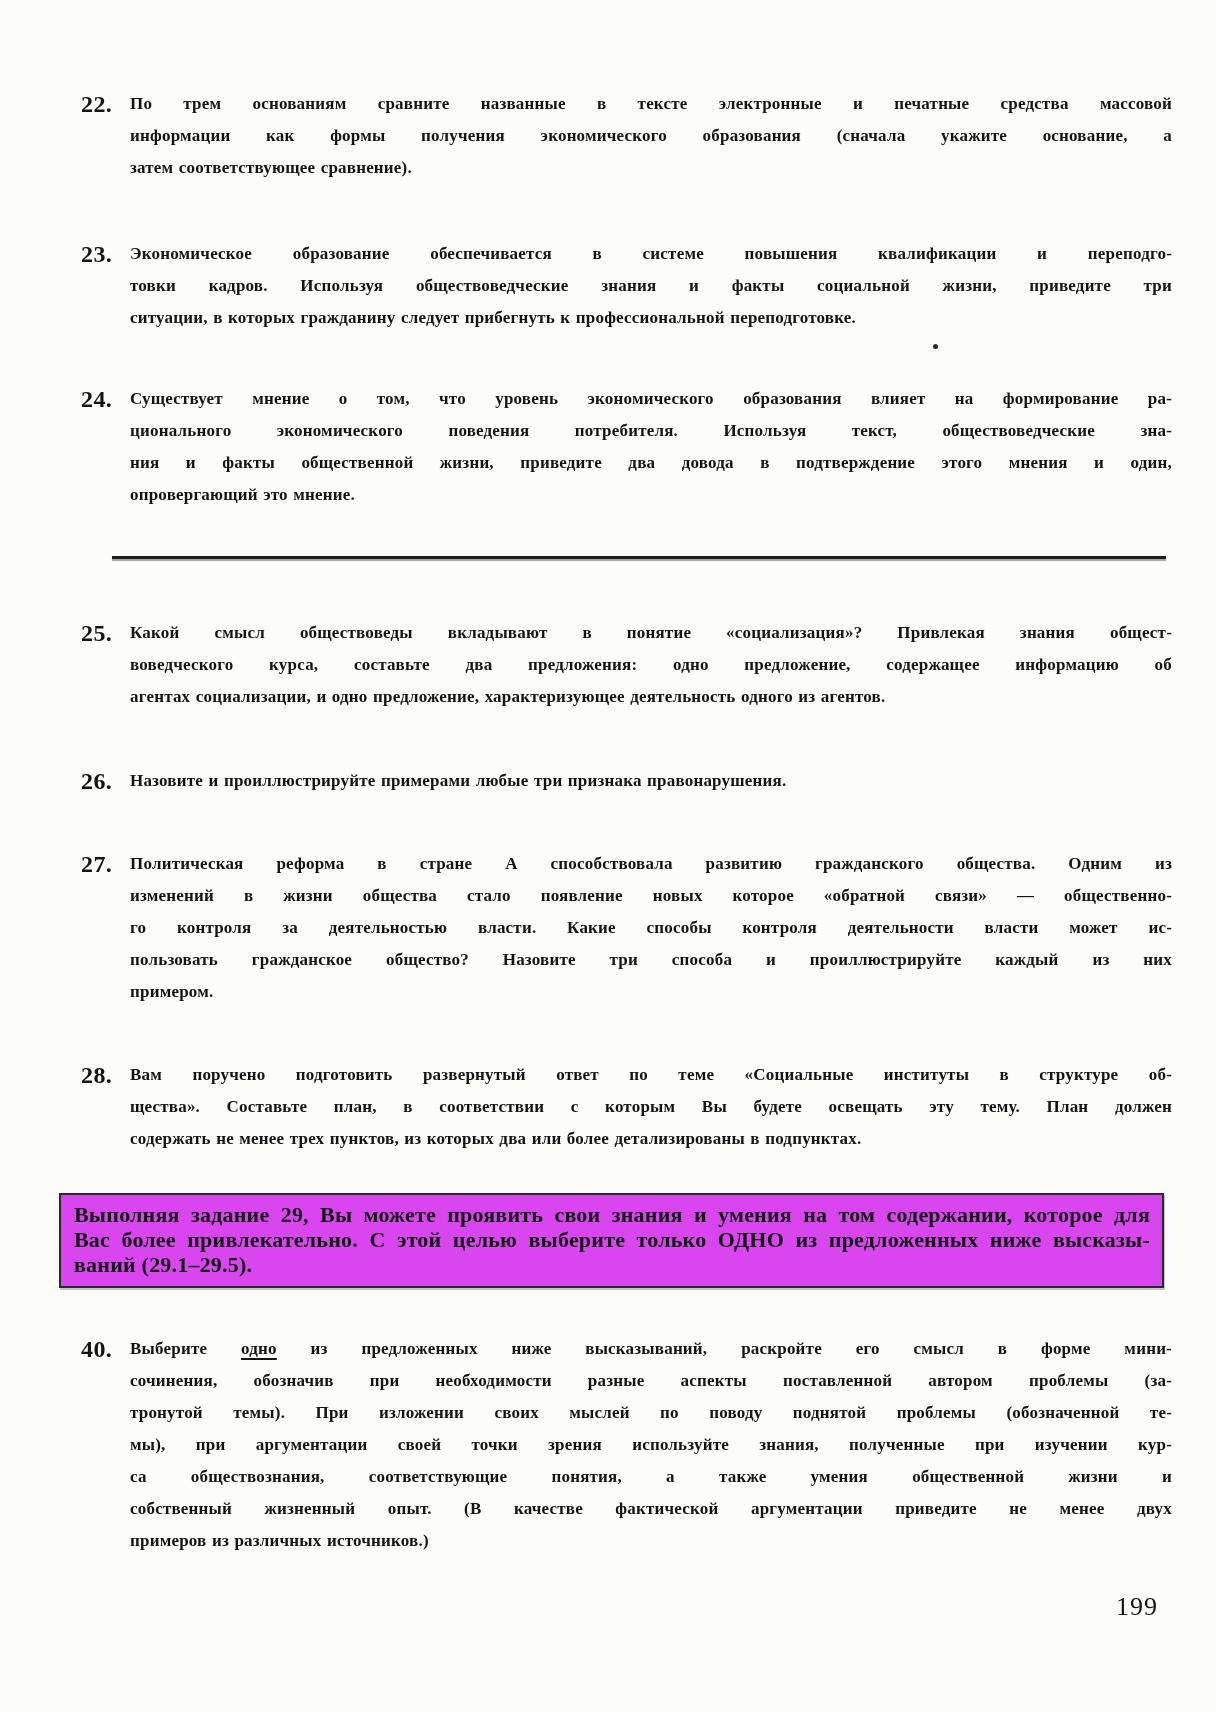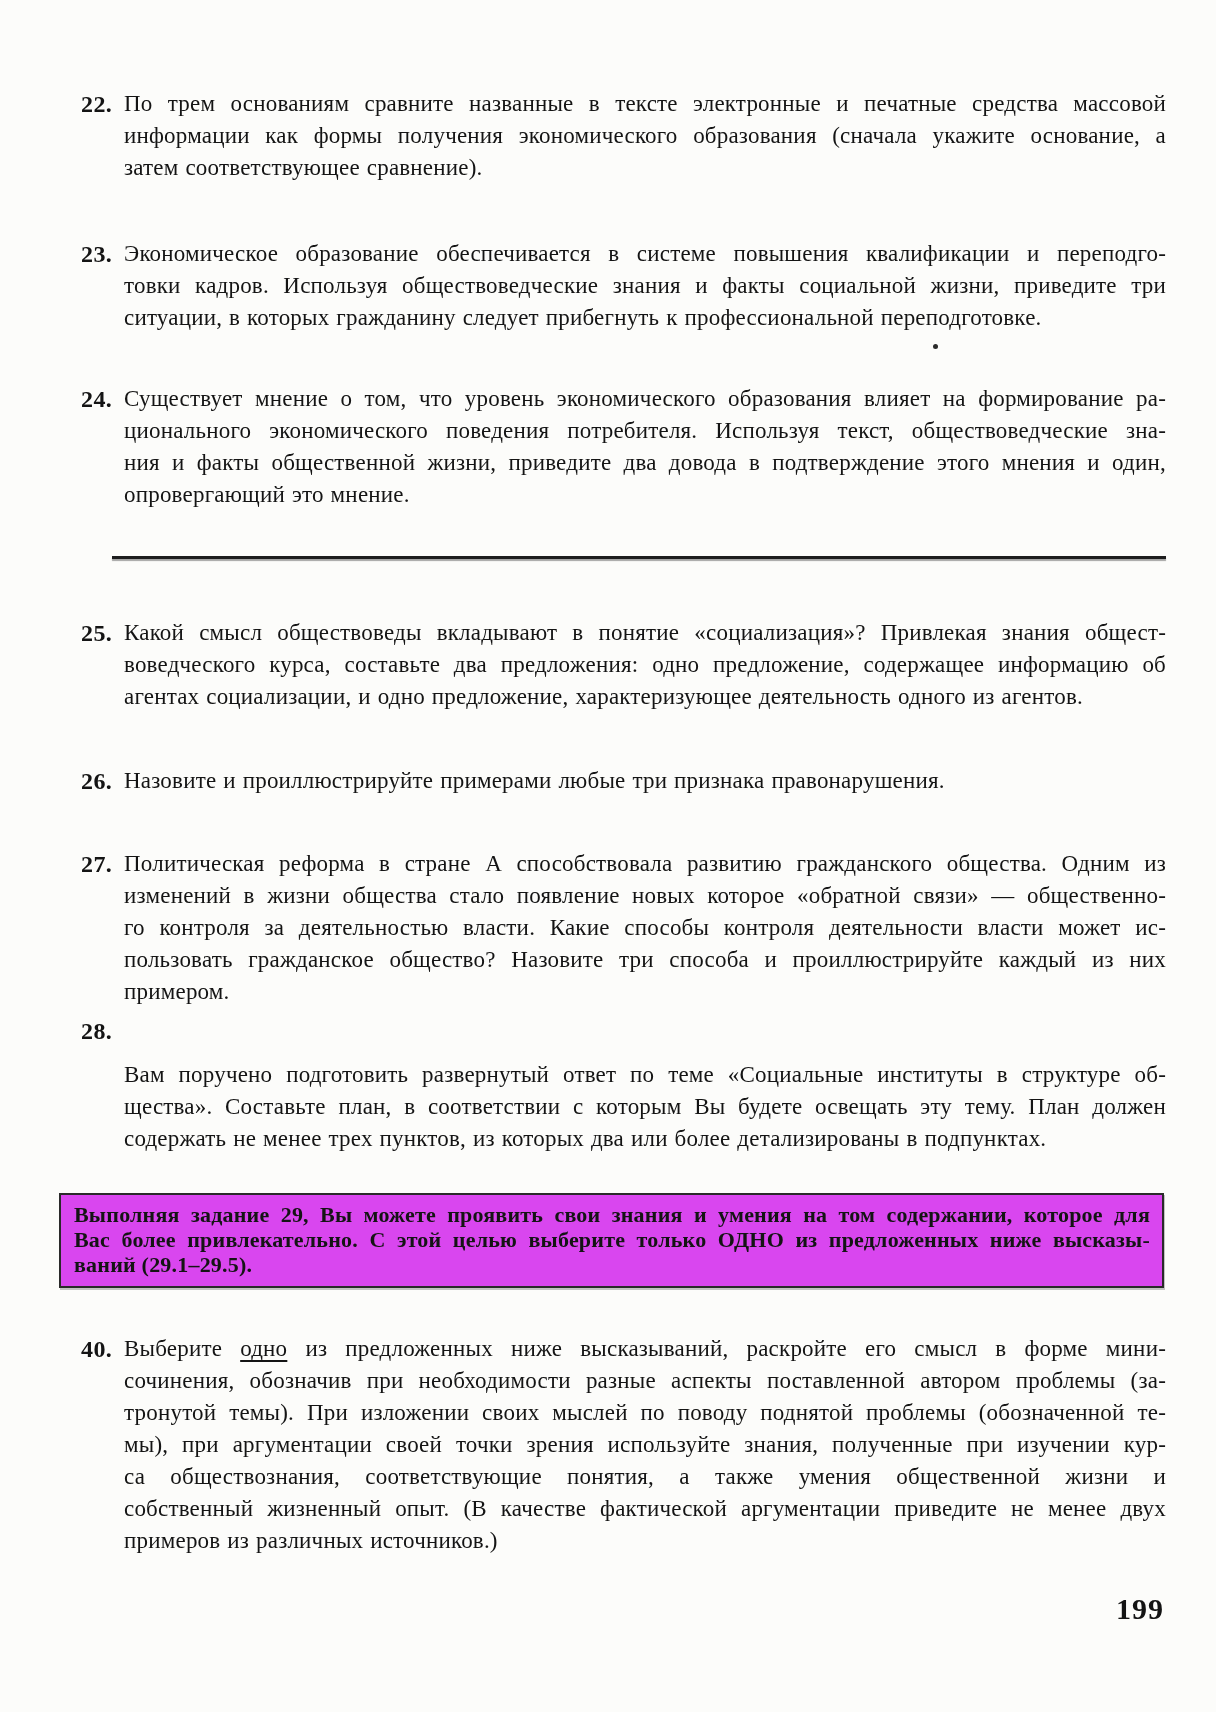--- a/index.html
+++ b/index.html
@@ -18,22 +18,22 @@
   .qnum {
     position: absolute;
     left: 60px; width: 52px;
     font-size: 24px; font-weight: bold;
     line-height: 32px;
     letter-spacing: 0.3px;
     text-align: right;
   }
   .qbody {
     position: absolute;
-    left: 124px; width: 1042px;
-    font-size: 23px; font-weight: normal;
+    left: 130px; width: 1042px;
+    font-size: 17px; font-weight: bold;
     line-height: 32px;
     letter-spacing: 0.2px;
     word-spacing: 1px;
   }
   .ln {
     text-align: justify;
     text-align-last: justify;
     white-space: normal;
   }
   .ln.last {
@@ -62,21 +62,21 @@
     background: #d946ef;
   }
   .notice-box .ln {
     font-size: 22px; font-weight: bold;
     line-height: 25px;
     letter-spacing: 0.2px;
   }
   .page-number {
     position: absolute;
     left: 1116px; top: 1592px;
-    font-size: 30px; font-weight: bold;
+    font-size: 26px; font-weight: normal;
     letter-spacing: 1px;
   }
   .dot-artifact {
     position: absolute;
     left: 933px; top: 344px;
     width: 5px; height: 5px;
     border-radius: 50%;
     background: #2b2b2b;
   }
 </style>
@@ -124,21 +124,21 @@
 
   <div class="qnum" style="top:848px">27.</div>
   <div class="qbody" style="top:848px">
     <div class="ln">Политическая реформа в стране А способствовала развитию гражданского общества. Одним из</div>
     <div class="ln">изменений в жизни общества стало появление новых которое «обратной связи» — общественно-</div>
     <div class="ln">го контроля за деятельностью власти. Какие способы контроля деятельности власти может ис-</div>
     <div class="ln">пользовать гражданское общество? Назовите три способа и проиллюстрируйте каждый из них</div>
     <div class="ln last">примером.</div>
   </div>
 
-  <div class="qnum" style="top:1015px">28.</div>
+  <div class="qnum" style="top:1059px">28.</div>
   <div class="qbody" style="top:1059px">
     <div class="ln">Вам поручено подготовить развернутый ответ по теме «Социальные институты в структуре об-</div>
     <div class="ln">щества». Составьте план, в соответствии с которым Вы будете освещать эту тему. План должен</div>
     <div class="ln last">содержать не менее трех пунктов, из которых два или более детализированы в подпунктах.</div>
   </div>
 
   <div class="notice-box">
     <div class="ln">Выполняя задание 29, Вы можете проявить свои знания и умения на том содержании, которое для</div>
     <div class="ln">Вас более привлекательно. С этой целью выберите только ОДНО из предложенных ниже высказы-</div>
     <div class="ln last">ваний (29.1–29.5).</div>

